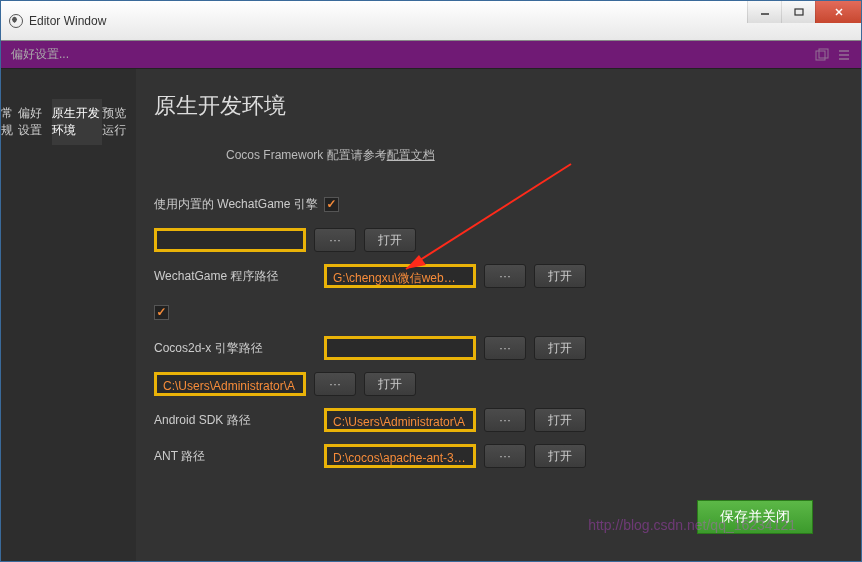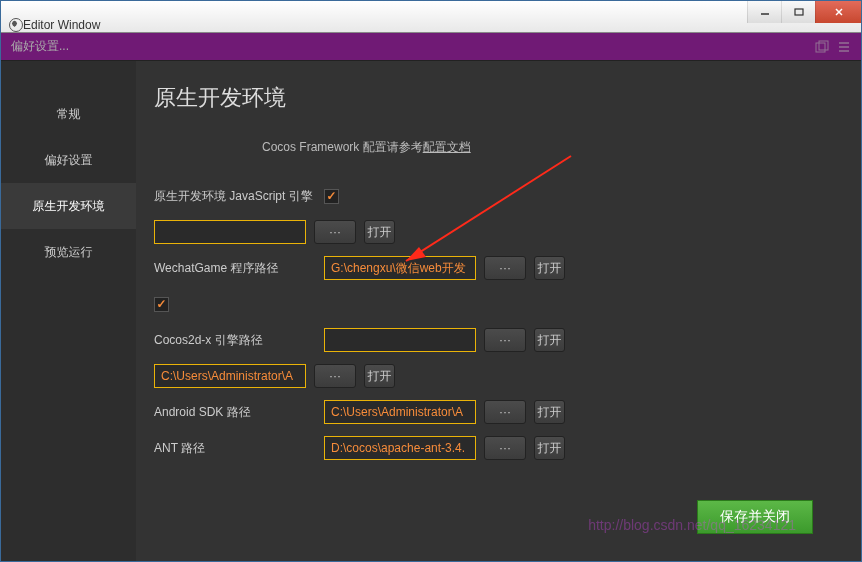--- a/index.html
+++ b/index.html
@@ -1,43 +1,43 @@
 <!DOCTYPE html>
 <html><head>
 <meta charset="utf-8">
 <style>
 *{box-sizing:border-box;margin:0;padding:0;font-family:"Microsoft YaHei",Arial,sans-serif;font-size:12px;user-select:none}
 body{background:#1a1a1a;width:862px;height:562px;overflow:hidden}
 .window{display:flex;flex-direction:column;height:100%;border:1px solid #3a6a9a;background:#2d2d2d}
-.titlebar{height:32px;background:linear-gradient(to bottom,#fff,#e8e8e8);display:flex;align-items:flex-end;padding-left:8px;border-bottom:1px solid #888}
+.titlebar{height:40px;background:linear-gradient(to bottom,#fff,#e8e8e8);display:flex;align-items:center;padding-left:8px;gap:6px;border-bottom:1px solid #888}
 .app-icon{width:14px;height:14px;border-radius:50%;border:1.5px solid #555;position:relative;display:inline-block}
 .app-icon::after{content:"";position:absolute;width:5px;height:5px;border-radius:50% 50% 50% 0;background:#555;left:2px;top:2px;transform:rotate(-45deg)}
 .title-text{color:#333;flex:1}
 .win-controls{display:flex;height:100%}
 .win-btn{width:34px;height:22px;display:flex;align-items:center;justify-content:center;border-left:1px solid rgba(0,0,0,.1);cursor:pointer;background:linear-gradient(to bottom,#f9f9f9,#ddd)}
 .win-btn.close{background:linear-gradient(to bottom,#e26b5a,#c7472f);color:#fff;width:46px}
 .win-btn svg{width:12px;height:10px}
 .tab-bar{height:28px;background:#701a75;display:flex;align-items:center;padding:0 10px;color:#aaa;border-bottom:1px solid #222}
 .tab-bar .spacer{flex:1}
 .tab-bar .ticon{width:14px;height:14px;margin-left:8px;cursor:pointer;opacity:.6}
 .body{flex:1;display:flex}
-.sidebar{width:135px;background:#2d2d2d;display:flex;flex-direction:column;padding-top:30px}
+.sidebar{width:135px;background:#2d2d2d;display:flex;flex-direction:row;padding-top:30px}
 .sidebar-item{height:46px;display:flex;align-items:center;justify-content:center;color:#ccc;cursor:pointer}
 .sidebar-item.active{background:#3a3a3a;color:#fff}
 .main{flex:1;background:#333;padding:22px 30px 20px 18px;display:flex;flex-direction:column;position:relative}
 h1{font-size:22px;font-weight:normal;color:#ddd;margin-bottom:26px}
-.framework-note{color:#bbb;margin-bottom:22px;margin-left:108px}
+.framework-note{color:#bbb;margin-bottom:22px;margin-left:72px}
 .framework-note a{color:#bbb;text-decoration:underline;cursor:pointer}
 .row{display:flex;align-items:center;height:36px}
 .lbl{width:170px;color:#ccc}
 .chk{width:15px;height:15px;background:#222;border:1px solid #555;display:flex;align-items:center;justify-content:center;cursor:pointer}
 .chk.on::after{content:"✓";color:#f78c3a;font-size:12px;font-weight:bold}
-.pathbox{width:152px;height:24px;background:#2a2a2a;border:1px solid #eab308;color:#f78c3a;padding:0 6px;line-height:22px;overflow:hidden;white-space:nowrap;text-overflow:ellipsis}
+.pathbox{width:152px;height:24px;background:#2a2a2a;border:3px solid #eab308;color:#f78c3a;padding:0 6px;line-height:22px;overflow:hidden;white-space:nowrap;text-overflow:ellipsis}
 .sq-btn{width:42px;height:24px;margin-left:8px;background:linear-gradient(to bottom,#4b4b4b,#3c3c3c);border:1px solid #222;border-radius:3px;color:#ccc;display:flex;align-items:center;justify-content:center;cursor:pointer}
-.open-btn{width:31px}
+.open-btn{width:52px}
 .arrow{position:absolute;left:250px;top:90px;width:190px;height:120px;pointer-events:none}
 .footer{height:48px;display:flex;justify-content:flex-end;align-items:center;padding-right:18px;position:relative}
 .save-btn{background:linear-gradient(to bottom,#5cb847,#3c9a2c);color:#fff;border:1px solid #2a7a1a;border-radius:0;padding:7px 22px;cursor:pointer;font-size:14px}
 .watermark{position:absolute;right:35px;bottom:8px;color:#d946ef;font-size:14px;opacity:.35;font-family:Arial}
 </style>
 </head>
 <body>
 
 <div class="window">
 
@@ -96,21 +96,21 @@
     </div>
 
     <div class="main">
       <h1>原生开发环境</h1>
 
       <div class="framework-note">
         <span>Cocos Framework 配置请参考</span><a>配置文档</a>
       </div>
 
       <div class="row">
-        <span class="lbl">原生开发环境 JavaScript 引擎</span>
+        <span class="lbl">使用内置的 WechatGame 引擎</span>
         <span class="chk on"></span>
       </div>
 
       <div class="row">
         <div class="pathbox"></div>
         <div class="sq-btn">···</div>
         <div class="sq-btn open-btn">打开</div>
       </div>
 
       <div class="row">

